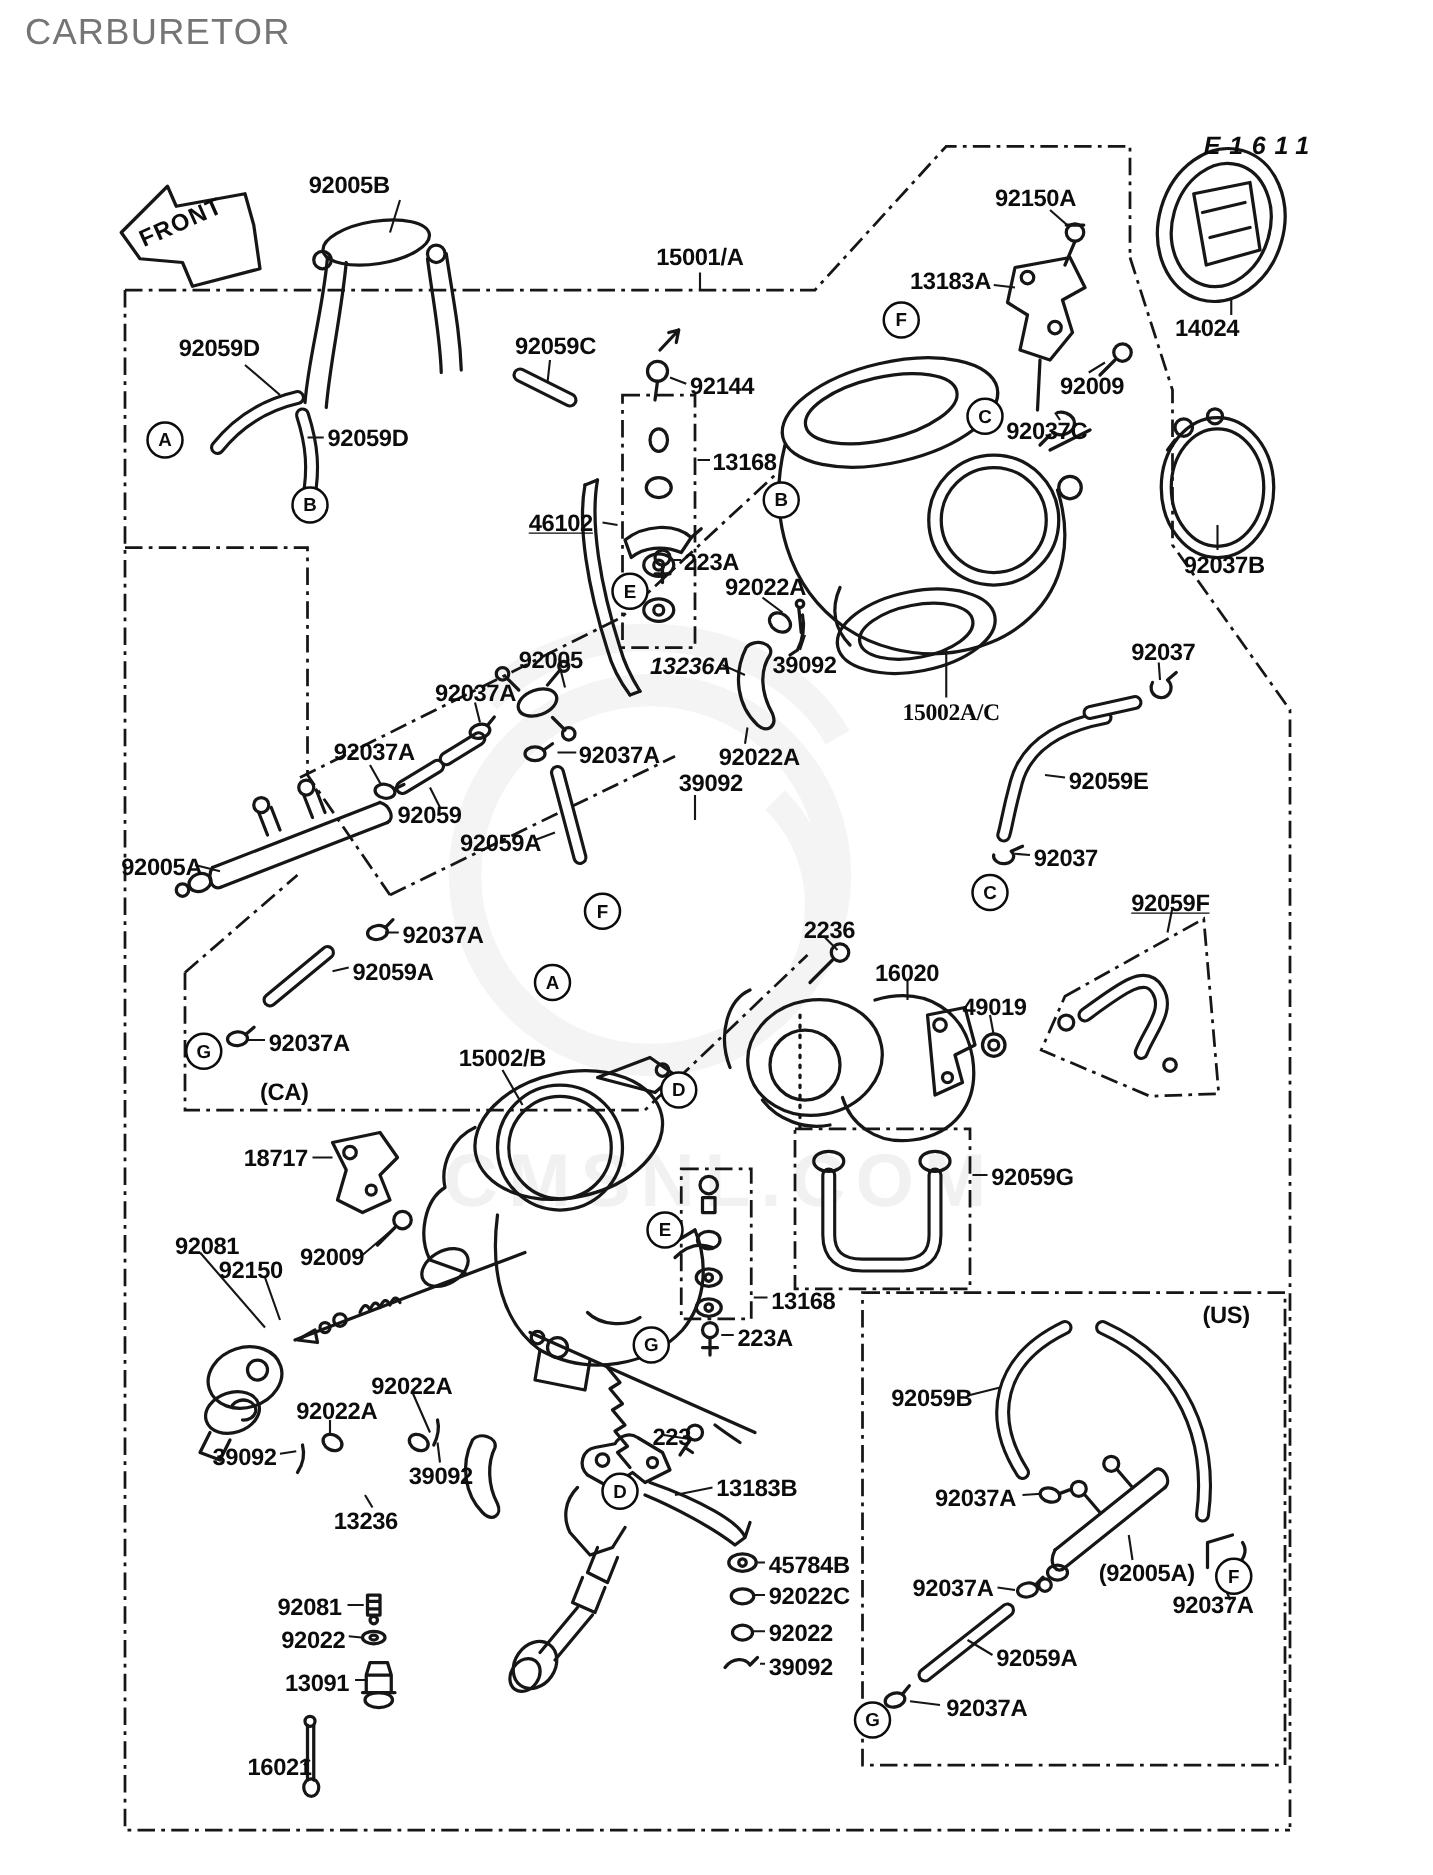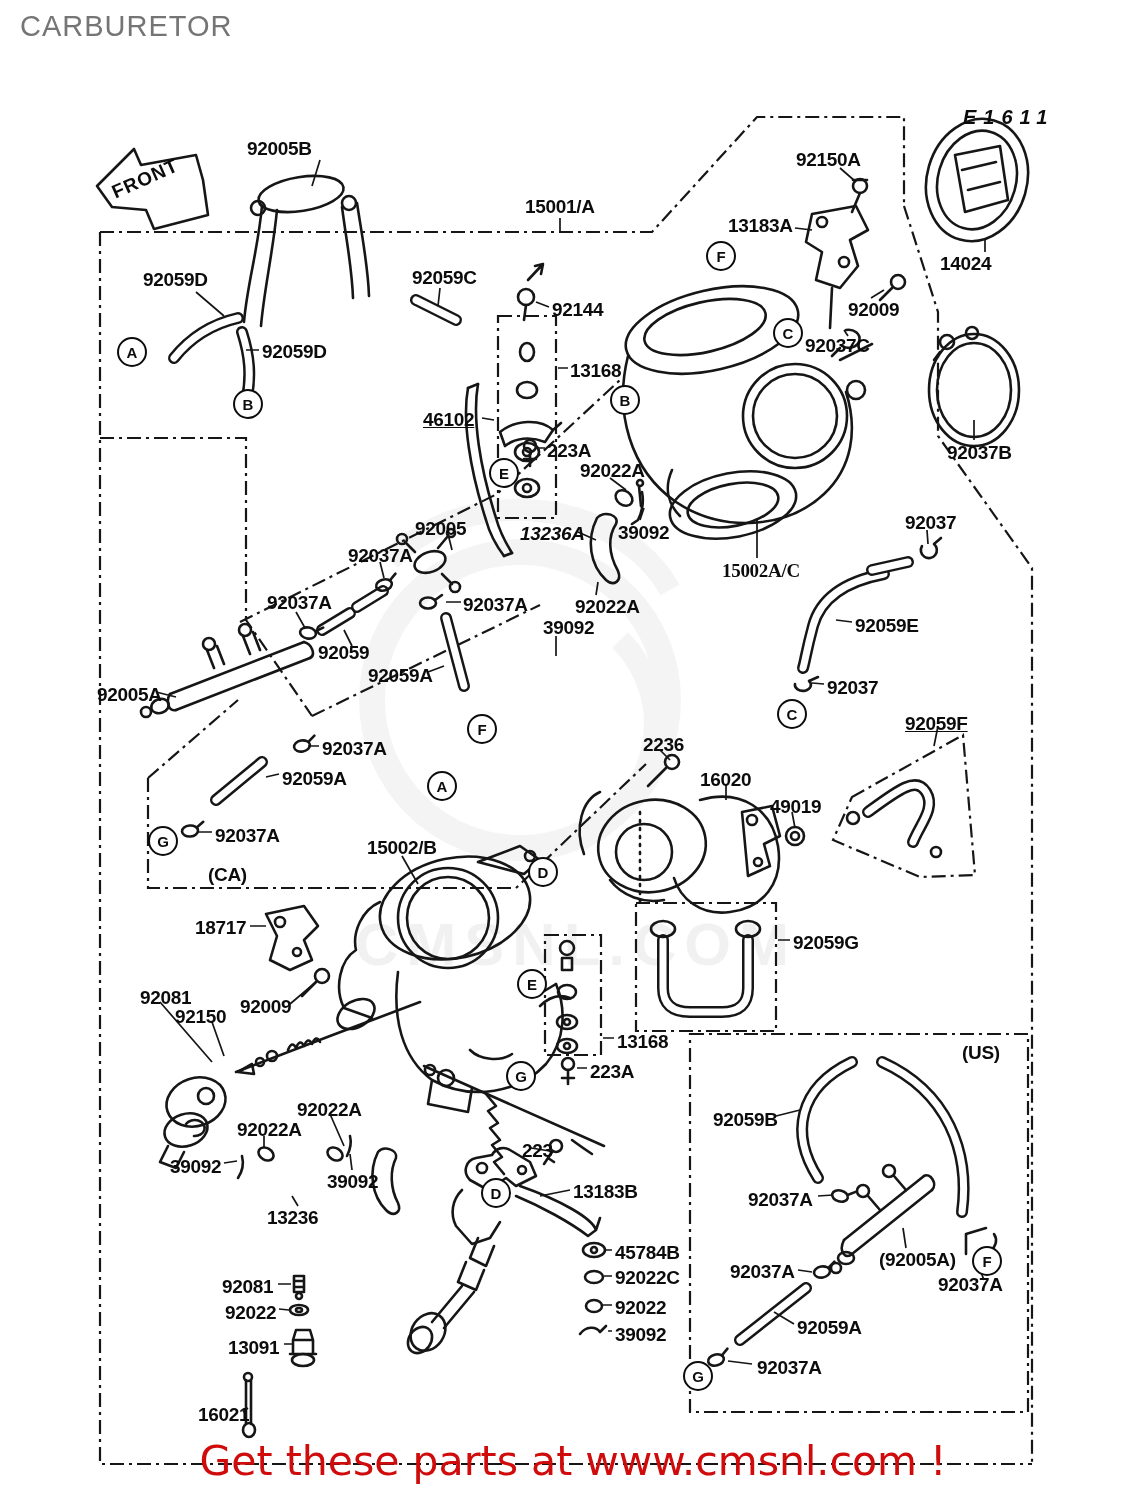--- a/index.html
+++ b/index.html
@@ -410,14 +410,13 @@
       <span class="ref-circle" style="left: 163px; top: 841px;">G</span>
       <span class="ref-circle" style="left: 442px; top: 786px;">A</span>
       <span class="ref-circle" style="left: 543px; top: 872px;">D</span>
       <span class="ref-circle" style="left: 532px; top: 984px;">E</span>
       <span class="ref-circle" style="left: 521px; top: 1076px;">G</span>
       <span class="ref-circle" style="left: 496px; top: 1193px;">D</span>
       <span class="ref-circle" style="left: 698px; top: 1376px;">G</span>
       <span class="ref-circle" style="left: 987px; top: 1261px;">F</span>
     </div>
 
-  <div class="footer-link">Get these parts at www.cmsnl.com !</div>
 </div>
 
 </body></html>

